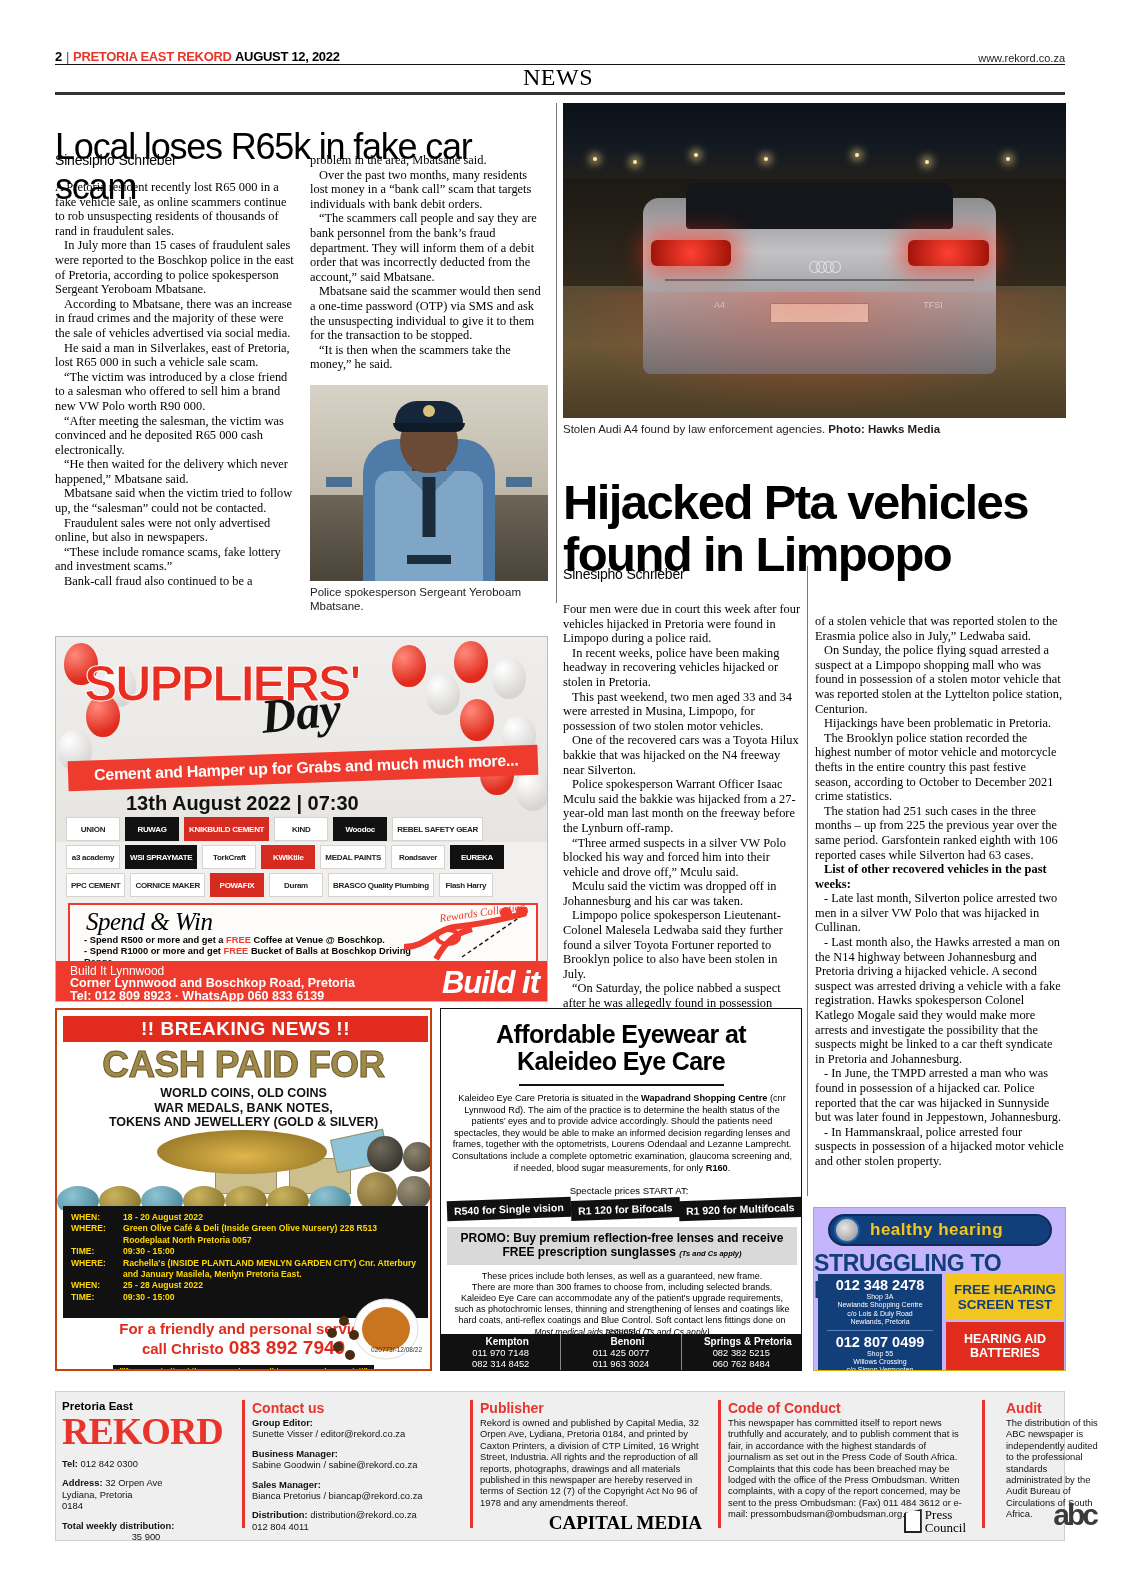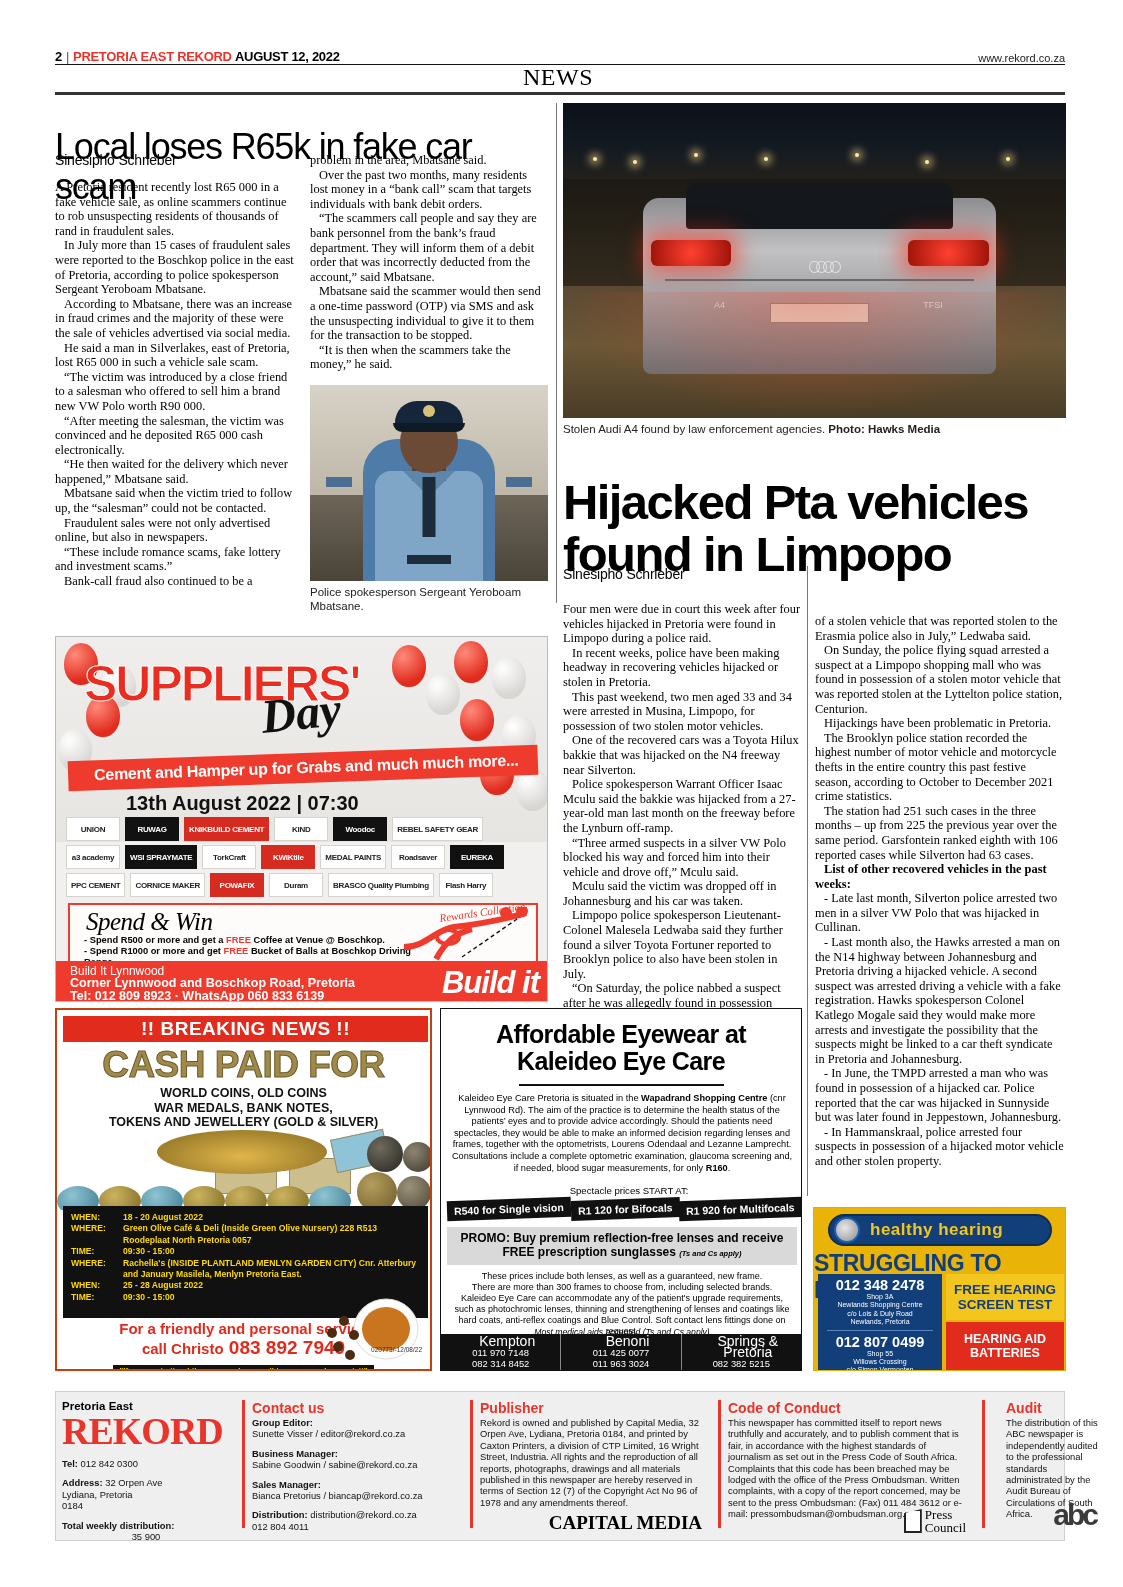--- a/index.html
+++ b/index.html
@@ -225,26 +225,26 @@
                font-weight:bold; font-size:12px; line-height:14px; text-align:center; }
   .eye-promo .tc { font-size:7.5px; font-style:italic; font-weight:bold; }
   .eye-fine { position:absolute; left:6px; top:262px; width:350px; text-align:center;
               font-family:"Liberation Sans", sans-serif; font-size:9px; line-height:11px; }
   .eye-aids { position:absolute; left:6px; top:318px; width:350px; text-align:center;
               font-family:"Liberation Sans", sans-serif; font-style:italic; font-size:8.6px; }
   .eye-contact { position:absolute; left:0; bottom:0; width:100%; height:36px; background:#111;
                  color:#fff; display:flex; }
   .eye-cc { flex:1; text-align:center; font-family:"Liberation Sans", sans-serif;
             font-size:9.4px; line-height:11px; padding-top:2px; }
-  .eye-cc .ct { font-weight:normal; font-size:14px;padding-left:13px; }
+  .eye-cc .ct { font-weight:bold; font-size:10px;padding-left:13px; }
   .eye-cc + .eye-cc { border-left:1px solid #888; }
 
   
   .ad-hear { position:absolute; left:813px; top:1207px; width:253px; height:164px;
-             background:#eab308; overflow:hidden; border:1px solid #d9ae10; }
+             background:#c4b5fd; overflow:hidden; border:1px solid #d9ae10; }
   .hh-logo { position:absolute; left:14px; top:6px; width:224px; height:32px;
              background:#123e7a; border:2px solid #0d2c56; border-radius:16px;
              display:flex; align-items:center; }
   .hh-logo-mark { width:26px; height:26px; border-radius:50%; margin-left:4px;
                   background:radial-gradient(circle at 40% 40%,#e7e7e7,#8d8d8d);
                   border:2px solid #1c60b3; }
   .hh-logo-text { color:#f2c61f; font-family:"Liberation Sans", sans-serif; font-weight:bold;
                   font-size:17px; padding-left:10px; letter-spacing:0.5px; }
   .hh-struggle { position:absolute; left:0; top:42px; width:100%; text-align:left;
                  font-family:"Liberation Sans", sans-serif; font-weight:bold; font-size:23px;

